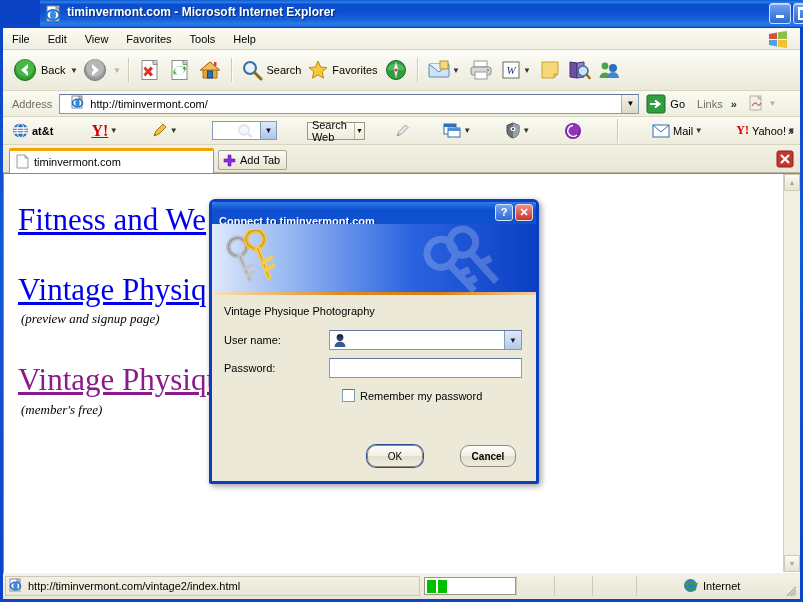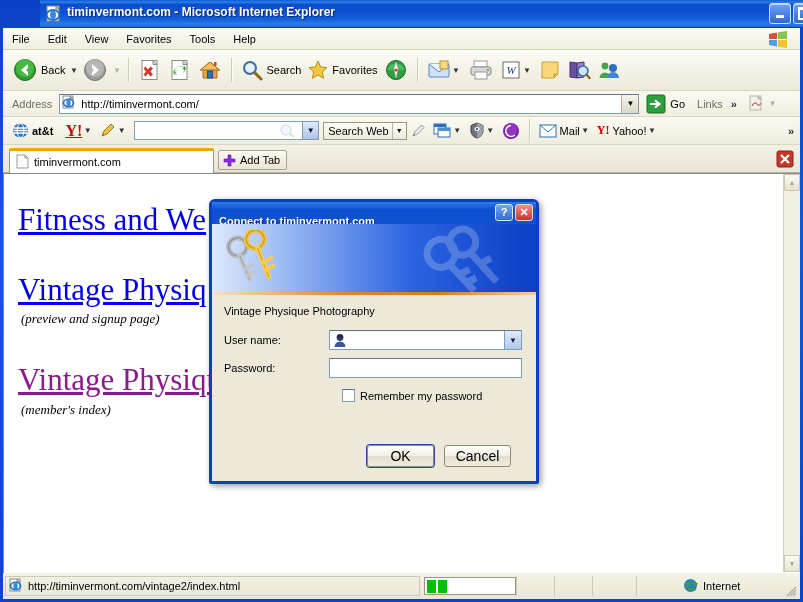--- a/index.html
+++ b/index.html
@@ -88,39 +88,39 @@
   #addressbar {
     position: absolute; left: 3px; top: 91px; width: 797px; height: 26px;
     background: linear-gradient(to bottom,#fbfaf2,#efeee0);
     border-bottom: 1px solid #d8d5c1;
     display:flex; align-items:center;
   }
   #addr-label { padding: 0 7px 0 9px; color:#6e6e63; font-size: 11px; }
   #addr-input {
     flex: 0 0 auto; width: 580px; height: 20px;
     background:#fff; border: 1px solid #7f9db9; border-top-color:#62789a;
-    display:flex; align-items:center; padding-left: 2px; position: relative;
+    display:flex; align-items:center; padding-left: 11px; position: relative;
   }
   #addr-input .txt { font-size: 11px; margin-left: 4px; color:#000; }
   #addr-dd {
     position:absolute; right:0; top:0; width:17px; height:18px;
     background: linear-gradient(to bottom,#f4f3ea,#dcd9c6);
     border-left:1px solid #b4b09a;
     display:flex; align-items:center; justify-content:center; font-size:8px;
   }
   #go-btn { display:flex; align-items:center; margin-left: 7px; }
   #go-btn .lbl { font-size:11px; margin-left:4px; }
   #links-btn { display:flex; align-items:center; margin-left: 12px; color:#6e6e63; font-size:11px; }
 
   
   #ytoolbar {
     position:absolute; left:3px; top:117px; width:797px; height:28px;
     background: linear-gradient(to bottom,#fbfaf2,#eeecdd);
     border-bottom: 1px solid #d8d5c1;
-    display:flex; align-items:center; padding-left:6px;
+    display:flex; align-items:center; padding-left:6px;gap:26px;
   }
   #y-search {
     width: 185px; height: 19px; background:#fff;
     border:1px solid #7f9db9; display:flex; align-items:center;
     position: relative; margin-left: 4px;
   }
   #y-search .dd {
     position:absolute; right:0; top:0; width:16px; height:17px;
     background: linear-gradient(to bottom,#dfeafb,#aac4e8);
     border-left:1px solid #7f9db9;
@@ -280,29 +280,29 @@
   #row-user { top: 35px; }
   #row-pass { top: 63px; }
   #row-remember { position:absolute; left: 130px; top: 94px; display:flex; align-items:center; }
   #chk-remember {
     width:13px; height:13px; background:#fff;
     border:1px solid #7f9db9; border-top-color:#5b7290; margin-right:5px;
   }
   #row-remember .lbl { font-size:11px; }
 
   .dlg-push {
-    width:67px; height:22px;
+    width:56px; height:22px;
     background: linear-gradient(to bottom,#fdfdfb 0%,#f2f0e4 48%,#e2dfcd 52%,#efedE0 100%);
-    border:1px solid #8e8b79; border-radius:3px;
+    border:1px solid #8e8b79; border-radius:9px;
     display:flex; align-items:center; justify-content:center;
-    font-size:14px; color:#000;
+    font-size:10px; color:#000;
   }
   .dlg-push.default { box-shadow: 0 0 0 1px #2b4c9b; }
   #dlg-ok { position:absolute; left: 155px; top: 150px; }
-  #dlg-cancel { position:absolute; left: 232px; top: 150px; }
+  #dlg-cancel { position:absolute; left: 248px; top: 150px; font-weight: bold; }
 </style>
 </head>
 <body>
 
 <div id="window">
 
   <div id="titlebar">
     <span class="tb-icon">
       <svg width="18" height="18" viewBox="0 0 18 18">
         <rect x="2" y="1" width="12" height="15" fill="#fff" stroke="#888"></rect>
@@ -599,21 +599,21 @@
     <div id="page">
       <div class="pg-block">
         <a class="pg-link unvisited" href="#">Fitness and We</a>
       </div>
       <div class="pg-block">
         <a class="pg-link unvisited" href="#">Vintage Physiq</a>
         <div class="pg-sub">(preview and signup page)</div>
       </div>
       <div class="pg-block">
         <a class="pg-link visited" href="#">Vintage Physique Photography</a>
-        <div class="pg-sub">(member's index)</div>
+        <div class="pg-sub">(member's free)</div>
       </div>
     </div>
 
     <div id="vscroll">
       <div class="sb-arrow up">▲</div>
       <div class="sb-arrow down">▼</div>
     </div>
   </div>
 
   <div id="statusbar">

